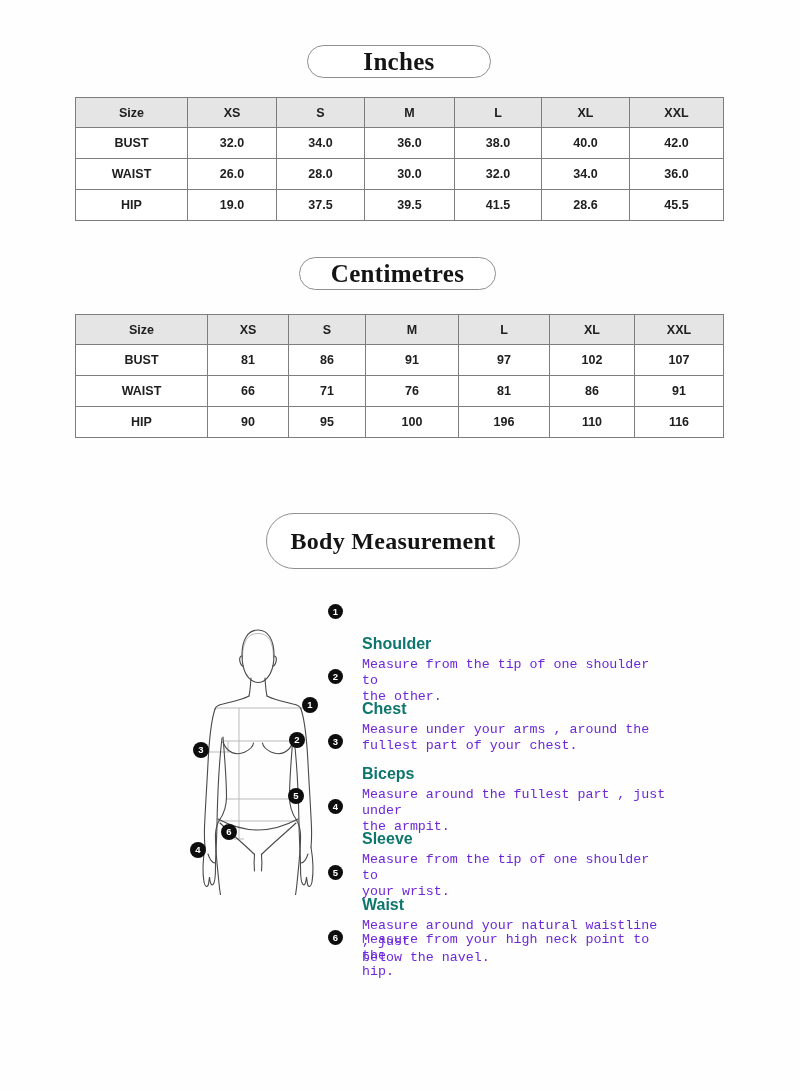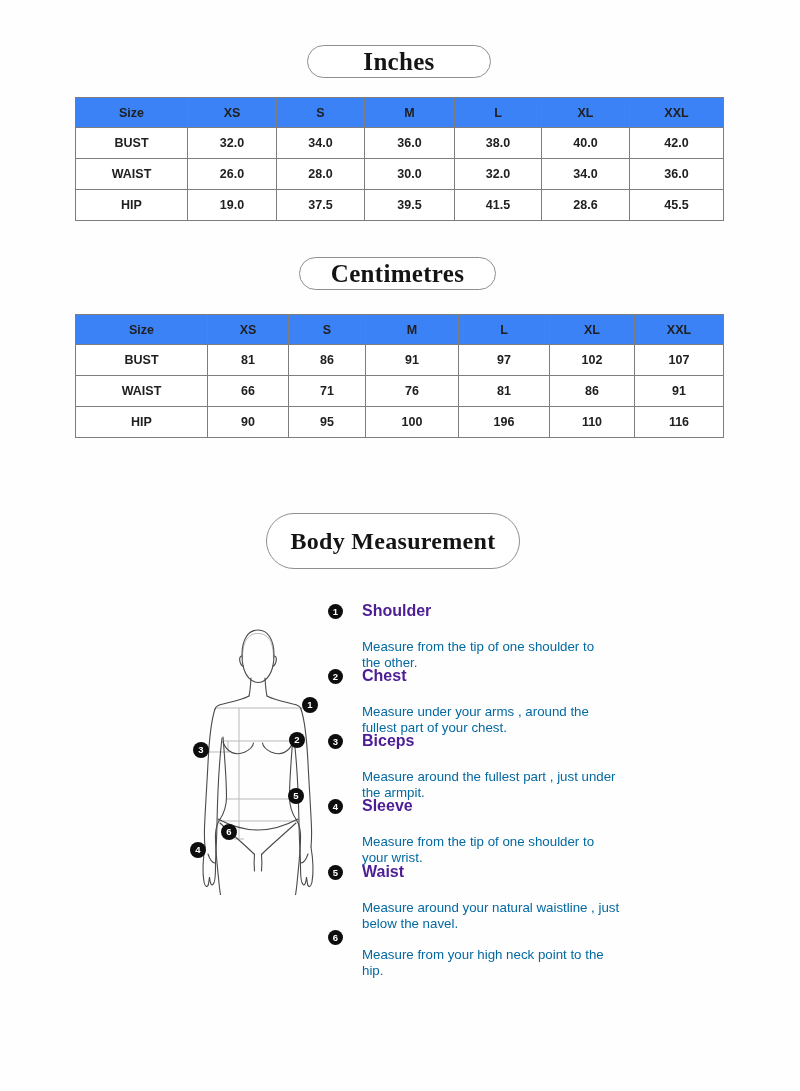--- a/index.html
+++ b/index.html
@@ -45,21 +45,21 @@
   }
   #table-inches      { top: 97px; }
   #table-centimetres { top: 314px; }
   .size-table th, .size-table td {
     border: 1px solid #7d7d7d;
     text-align: center;
     vertical-align: middle;
     font-weight: 600;
     padding: 0;
   }
-  .size-table th { height: 30px; background: #3b82f6; }
+  .size-table th { height: 30px; background: #e5e5e5; }
   .size-table td { height: 31px; }
 
   
   #figure { position: absolute; left: 188px; top: 603px; width: 140px; height: 292px; }
   #figure svg { display: block; width: 140px; height: 292px; }
   .fig-marker {
     position: absolute;
     width: 16px; height: 16px;
     border-radius: 50%;
     background: #0d0d0d;
@@ -79,27 +79,28 @@
     border-radius: 50%;
     background: #0d0d0d;
     color: #ffffff;
     font-size: 9.5px;
     font-weight: 700;
     display: flex; align-items: center; justify-content: center;
     margin-top: 2px;
     line-height: 1;
   }
   .bm-text { margin-left: 19px; }
-  .bm-term { font-size: 16px; font-weight: 600; color: #4c1d95; line-height: 18px; }
+  .bm-term { font-size: 16px; font-weight: 600; color: #0f766e; line-height: 18px; margin-top: 33px; }
   .bm-desc {
-    margin-top: 19px;
+    margin-top: 4px;
     font-size: 13.3px;
-    color: #0369a1;
+    color: #6d28d9;
     line-height: 15.8px;
     white-space: pre-line;
+    font-family: Liberation Mono, monospace;
   }
 </style>
 </head>
 <body>
 
 <div class="canvas">
 
   <div class="pill" id="pill-inches">
     <span>Inches</span>
   </div>

